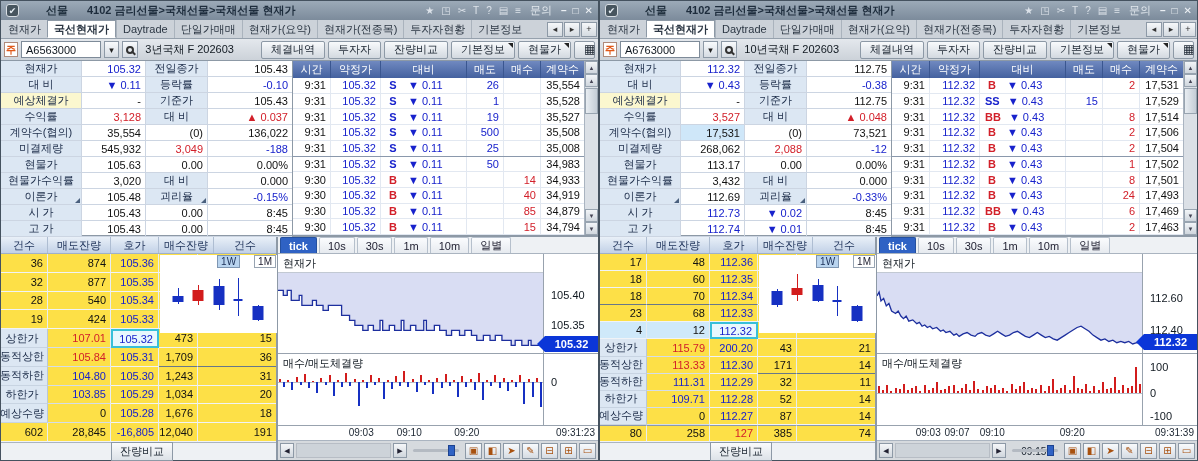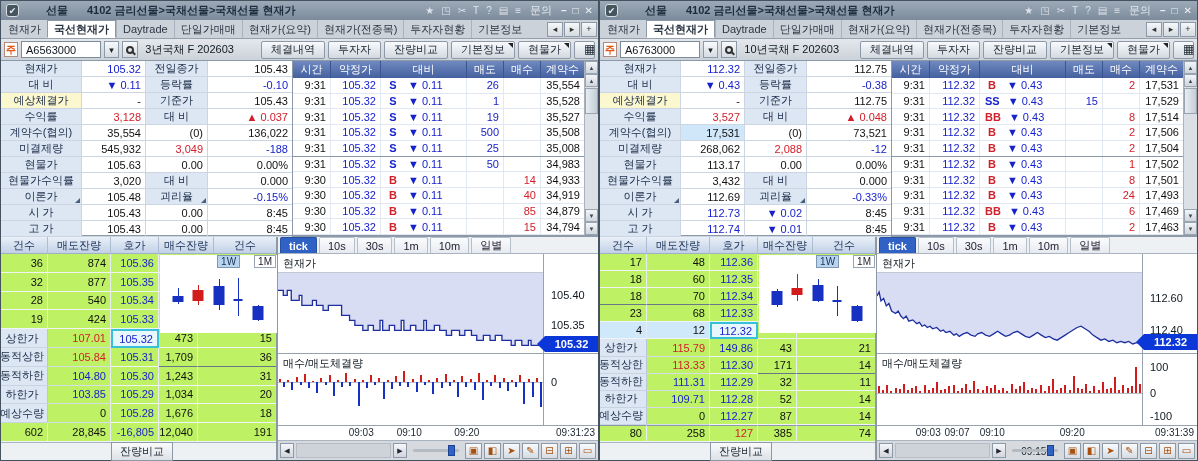--- a/index.html
+++ b/index.html
@@ -84,21 +84,21 @@
   .trow>div:nth-child(6){flex:1;border-right:none;color:#111}
   .flag{min-width:14px;text-align:center;font-weight:bold}
   .tscroll{position:absolute;right:0;top:0;bottom:0;width:14px;background:#dbe0e6;
            border-left:1px solid #aab4c0;display:flex;flex-direction:column;align-items:stretch}
   .sbtn{height:13px;flex:0 0 13px;background:linear-gradient(#f2f5f8,#cfd6dd);border:1px solid #98a4b0;
         display:flex;align-items:center;justify-content:center;font-size:6px;color:#445}
   .sthumb{height:26px;background:linear-gradient(90deg,#e8edf2,#c4cdd6);border:1px solid #98a4b0;margin-top:1px}
   .sfill{flex:1}
   
   .bottom{flex:1;display:flex;background:#fff}
-  .book{width:277px;flex:0 0 277px;display:flex;flex-direction:column;border-right:2px solid #8d99a6;position:relative;background:#bef264}
+  .book{width:277px;flex:0 0 277px;display:flex;flex-direction:column;border-right:2px solid #8d99a6;position:relative;background:#fde047}
   .bhead{height:17px;flex:0 0 17px;display:flex;background:linear-gradient(#e9f0f8,#c2d1e7);
          color:#1b2f57;border-bottom:1px solid #9fb0c8}
   .bhead>div{display:flex;align-items:center;justify-content:center;border-right:1px solid #aebdd2}
   .bhead>div:nth-child(1){width:47px}
   .bhead>div:nth-child(2){width:63px}
   .bhead>div:nth-child(3){width:48px}
   .bhead>div:nth-child(4){width:55px}
   .bhead>div:nth-child(5){flex:1;border-right:none}
   .bbody{flex:1;display:flex;flex-direction:column}
   .brow{flex:1;display:flex}
@@ -1004,21 +1004,21 @@
             <div class="rowhl">4</div>
             <div class="rowhl">12</div>
             <div class="pb cur">112.32</div>
             <div class=""></div>
             <div class=""></div>
           </div>
 
           <div class="brow">
             <div class="lab">상한가</div>
             <div class="lv up">115.79</div>
-            <div class="pb">149.86</div>
+            <div class="pb">200.20</div>
             <div class="">43</div>
             <div class="">21</div>
           </div>
 
           <div class="brow">
             <div class="lab">동적상한</div>
             <div class="lv up">113.33</div>
             <div class="pb">112.30</div>
             <div class="sepb">171</div>
             <div class="sepb">14</div>

